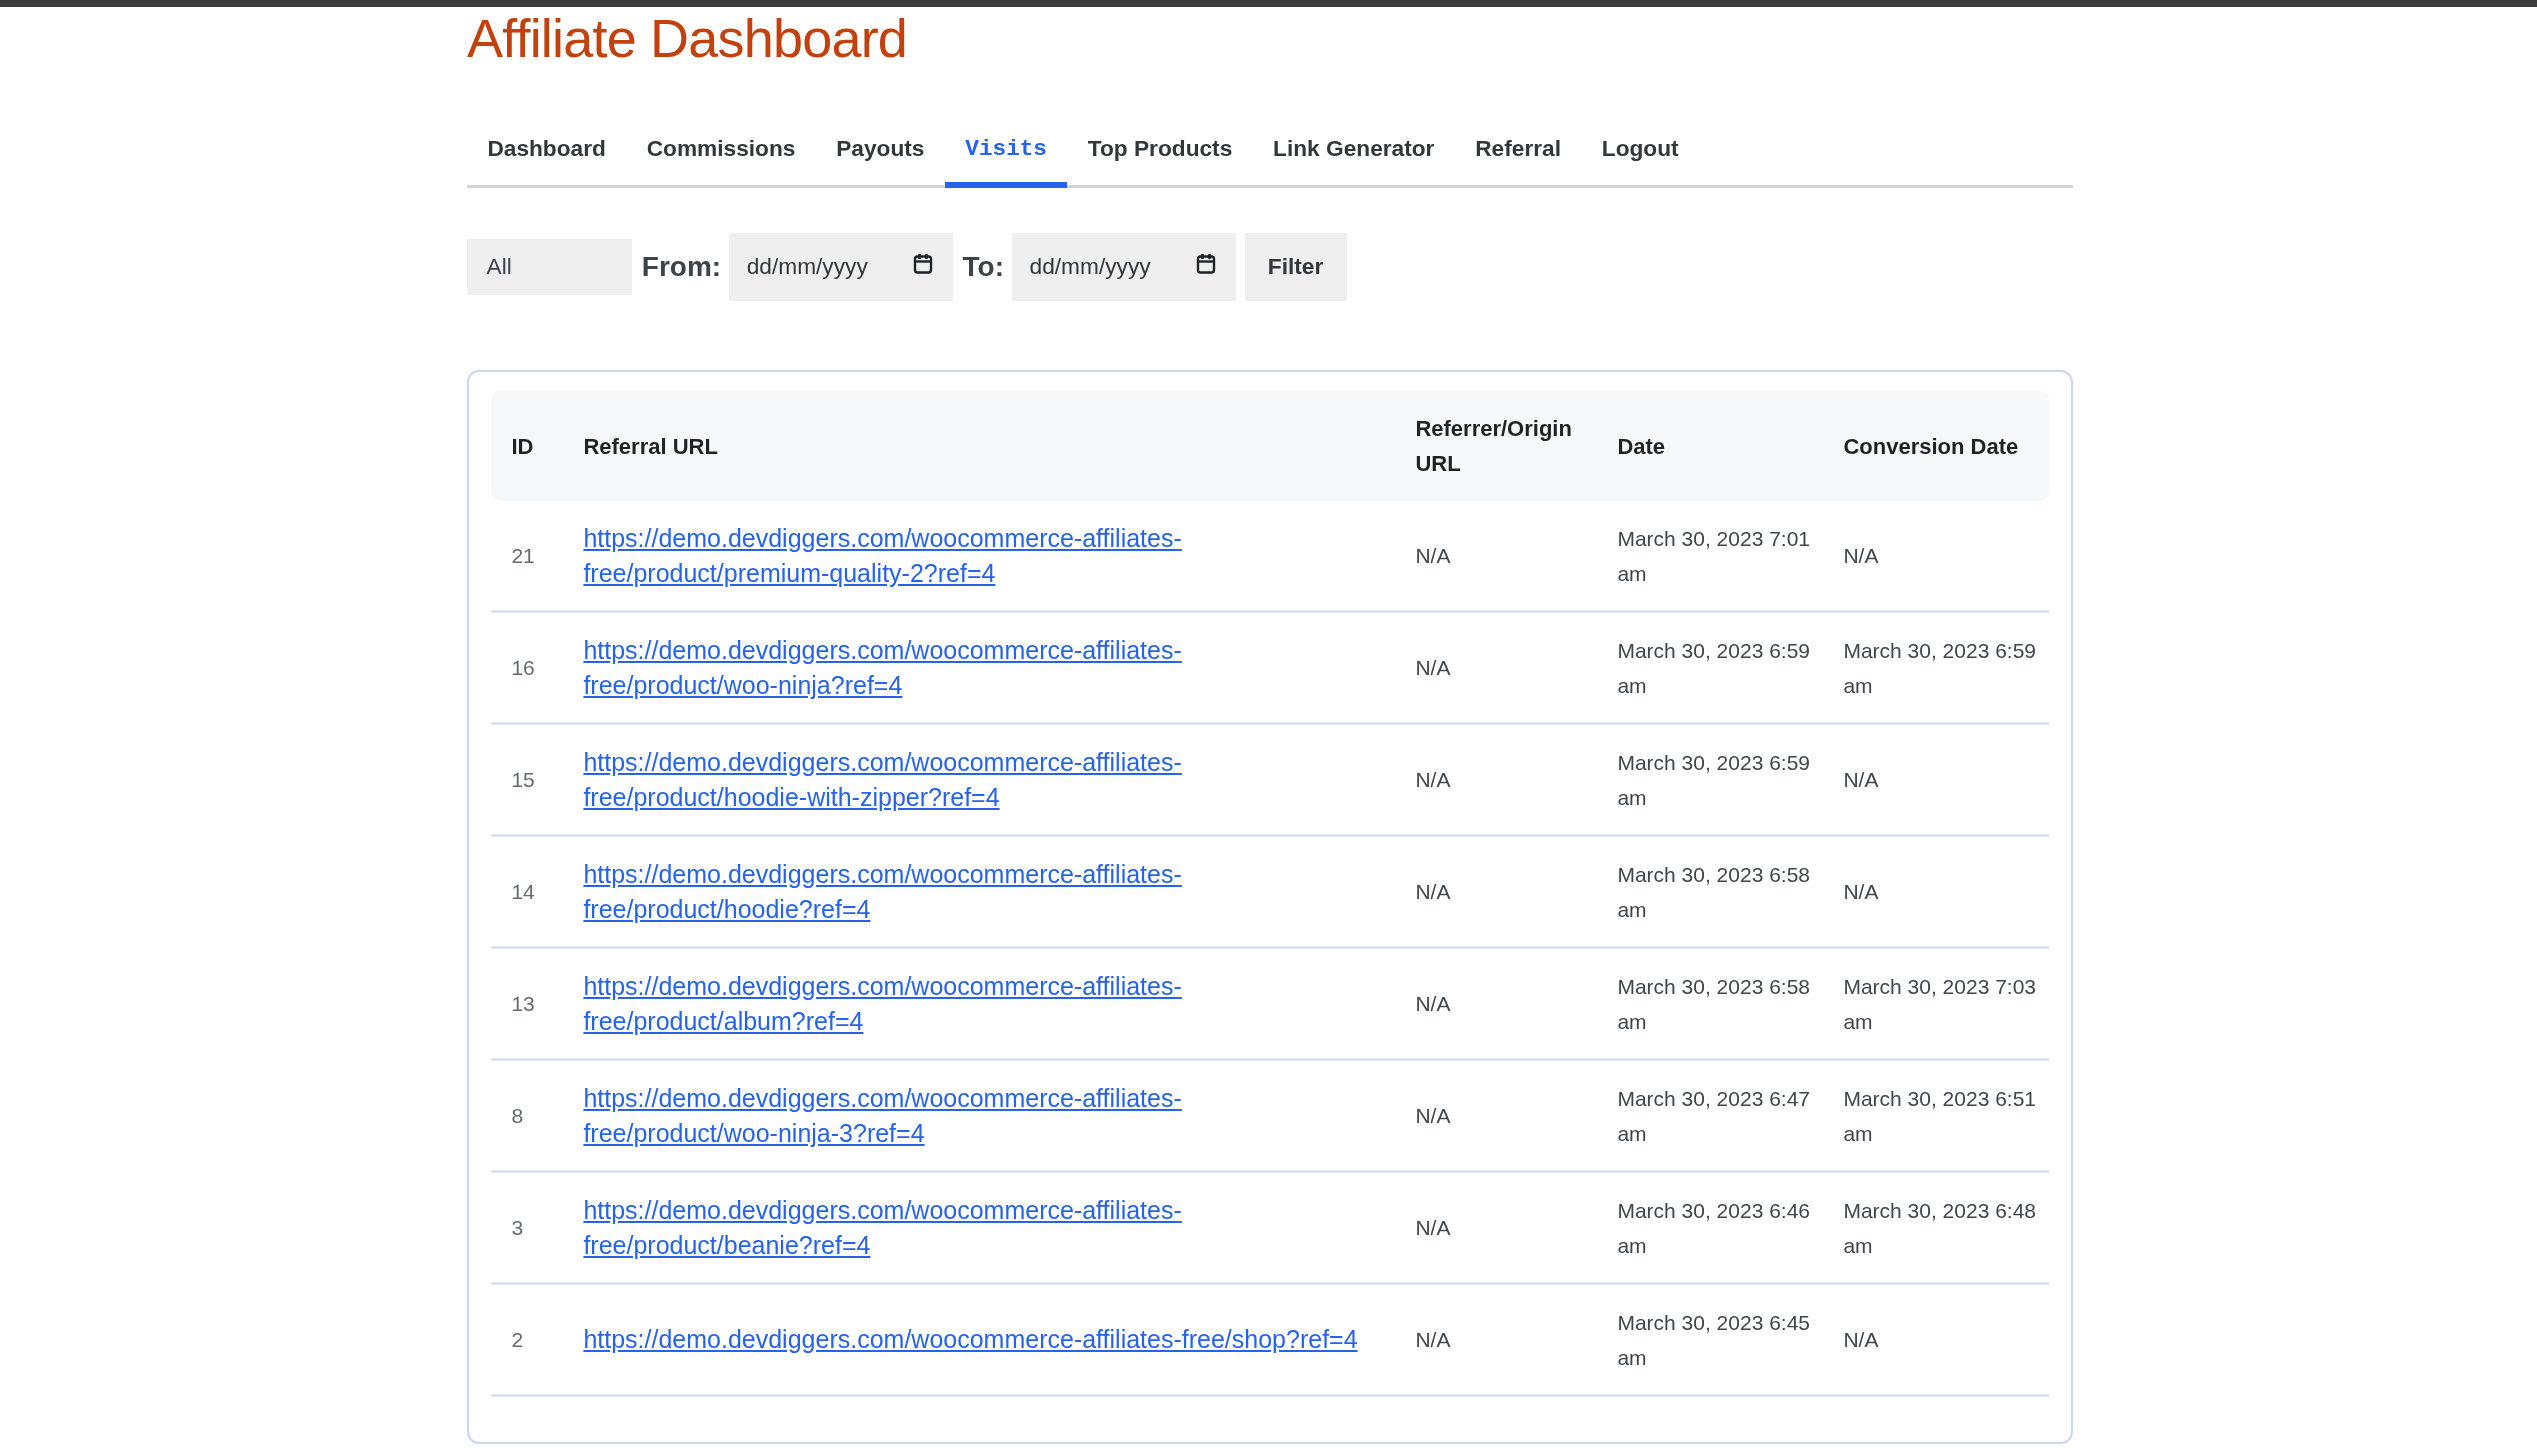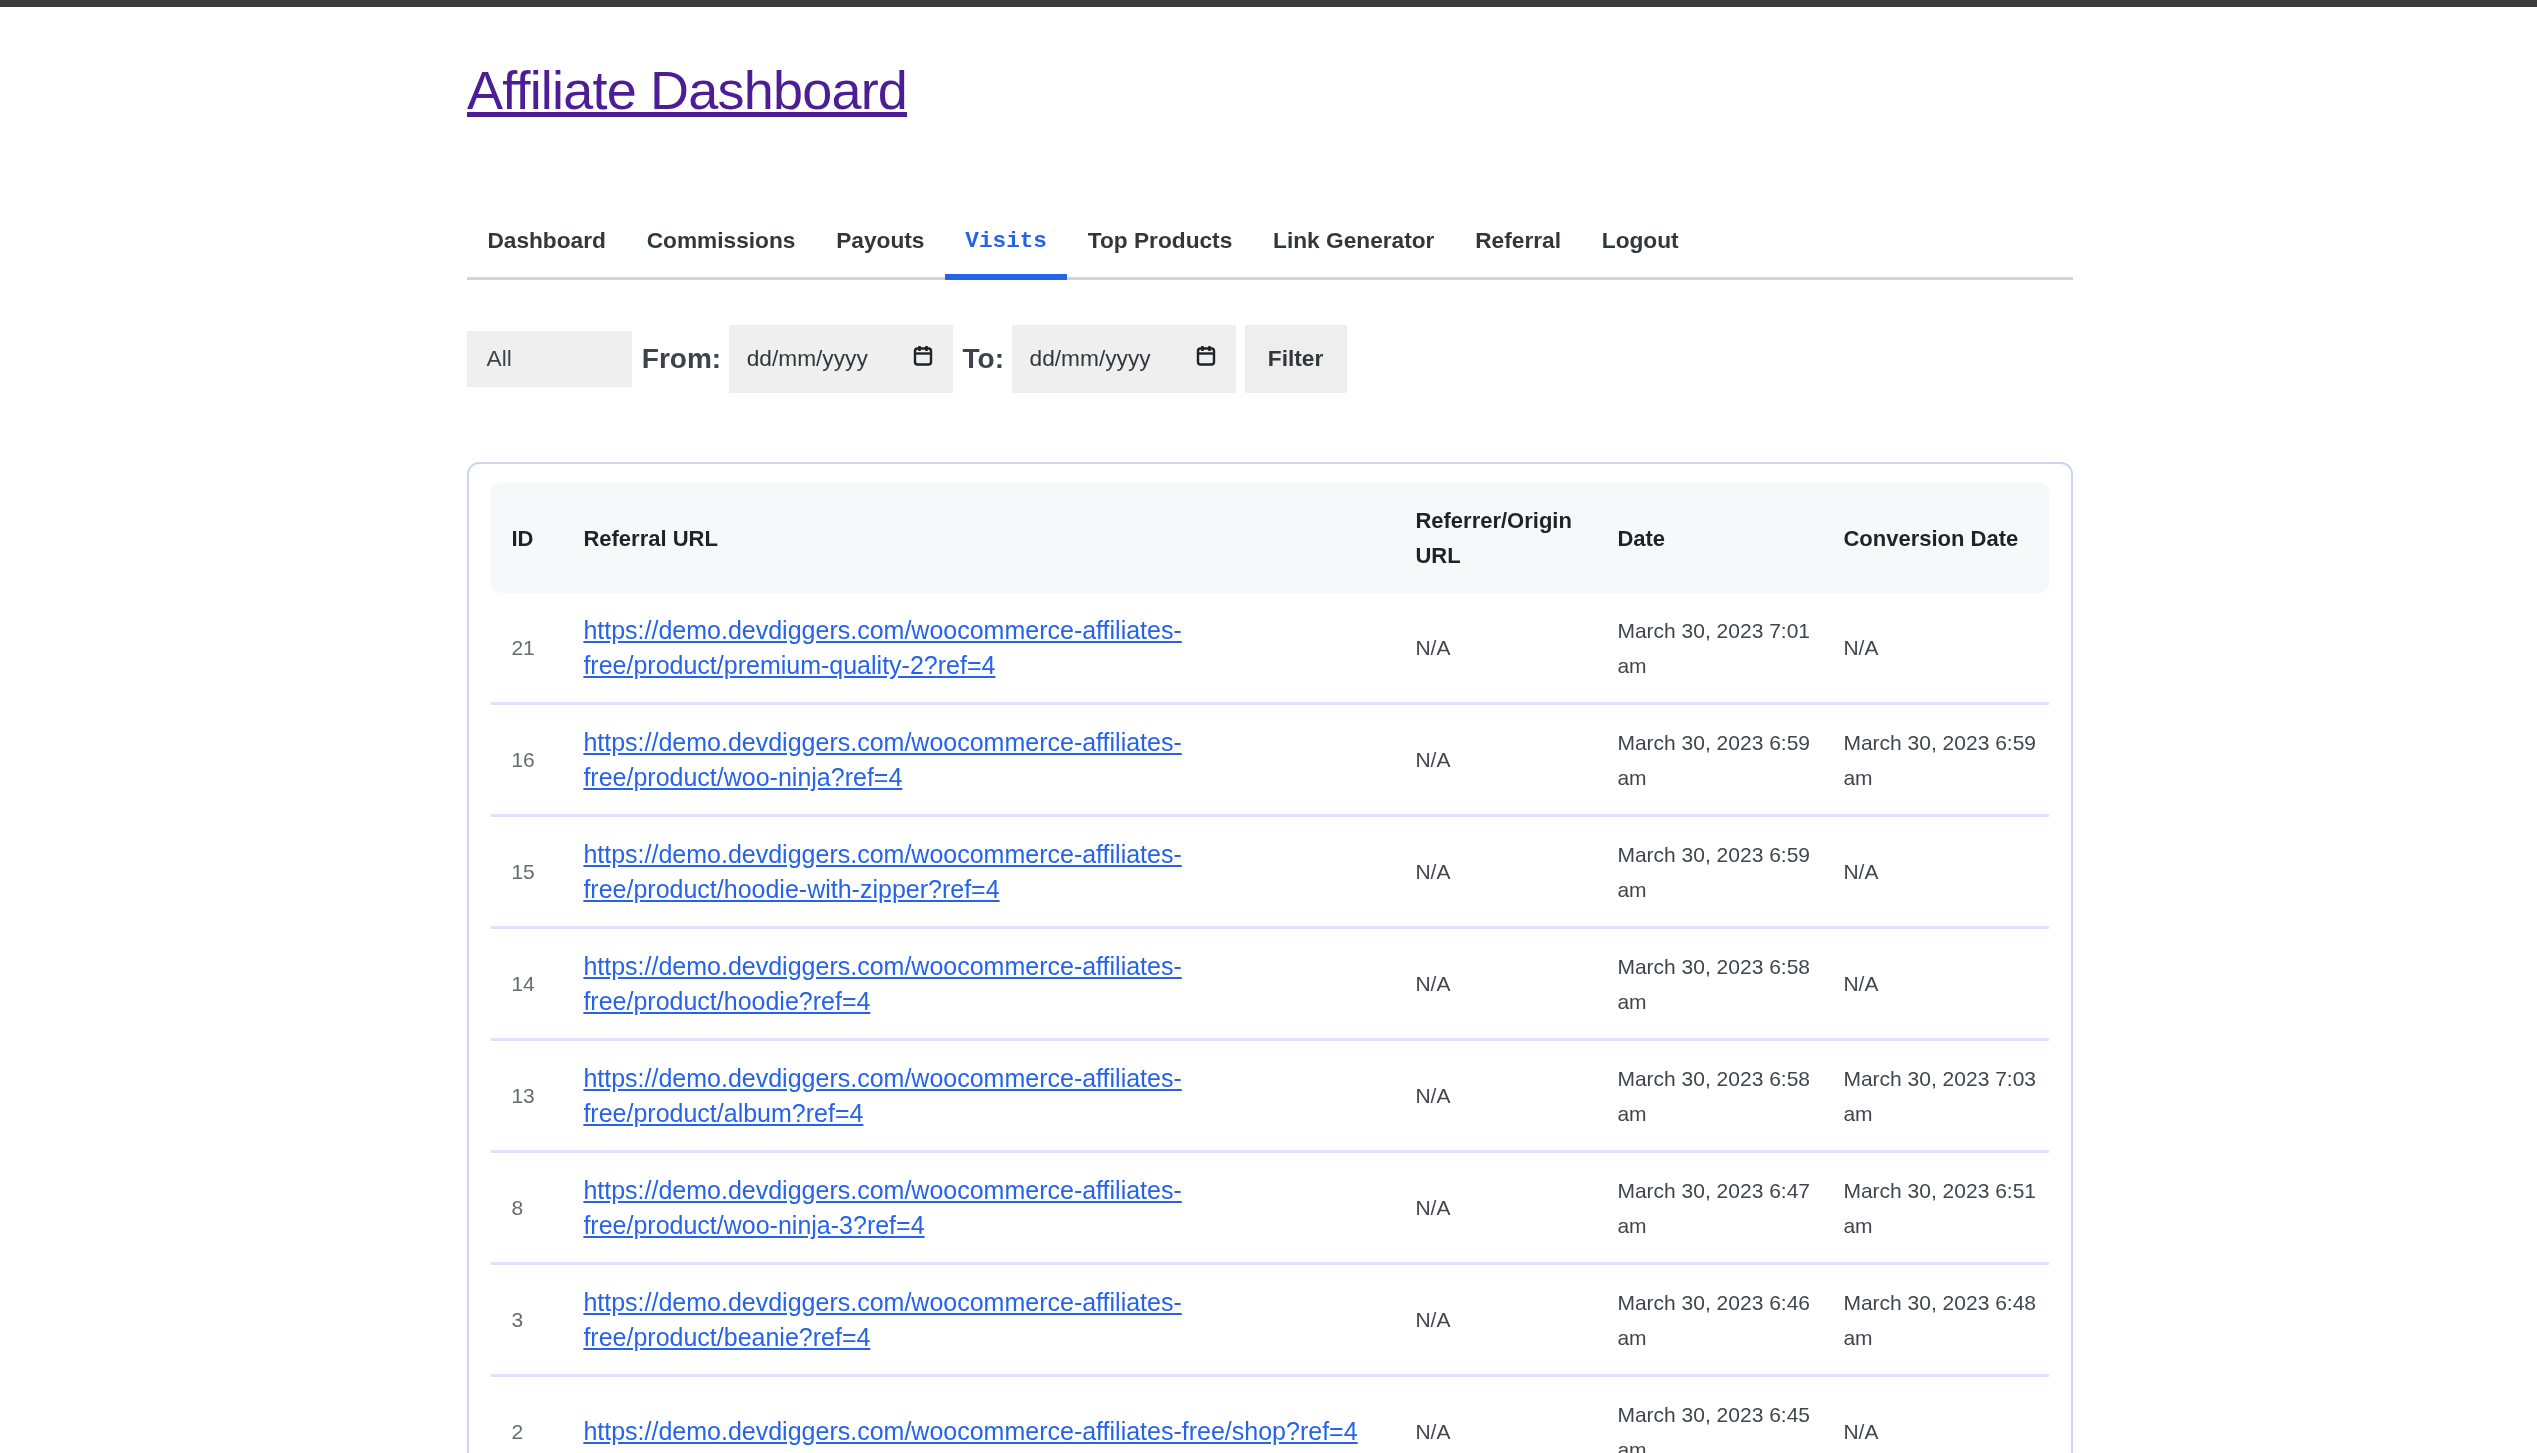--- a/index.html
+++ b/index.html
@@ -1,27 +1,27 @@
 <!DOCTYPE html>
 <html style="font-size:12px"><head>
 <meta charset="utf-8">
 <style>
   * { margin: 0; padding: 0; box-sizing: border-box; }
   html, body { width: 2538px; height: 1454px; overflow: hidden; background: #ffffff;
     font-family: "Liberation Sans", sans-serif; }
   .topbar { height: 6.8px; width: 100%; background: #3c3c3c; }
   .container { width: 1606px; margin-left: 467px; }
 
-  .page-title { margin-top: 52px; font-size: 54px; font-weight: 300;
-    color: #4c1d95; line-height: 1.15; letter-spacing: -0.8px; text-decoration: underline; }
+  .page-title { font-size: 54px; font-weight: 300;
+    color: #c2410c; line-height: 1.15; letter-spacing: -0.8px; }
 
   .tabbar { margin-top: 66px; display: flex; align-items: flex-end;
     border-bottom: 3px solid #d2d4d7; }
   .tab { position: relative; font-size: 22.7px; font-weight: 700; color: #32373c;
-    padding: 0 20.4px 22.7px 20.4px; white-space: nowrap; cursor: pointer; margin-top: 40px; }
+    padding: 0 20.4px 22.7px 20.4px; white-space: nowrap; cursor: pointer; }
   .tab.active { color: #2563eb; font-family: Liberation Mono, monospace; }
   .tab.active::after { content: ""; position: absolute; left: 0; right: 0;
     bottom: -3px; height: 6px; background: #2563eb; }
 
   .filters { margin-top: 45px; display: flex; align-items: center; }
   .select { width: 165px; height: 56px; background: #efefef; border: none;
     display: flex; align-items: center; padding-left: 19.6px; font-size: 22.7px;
     color: #3c434a; cursor: pointer; }
   .flabel { font-size: 28px; font-weight: 700; color: #3c434a;
     margin: 0 7.6px 0 9.8px; white-space: nowrap; }

